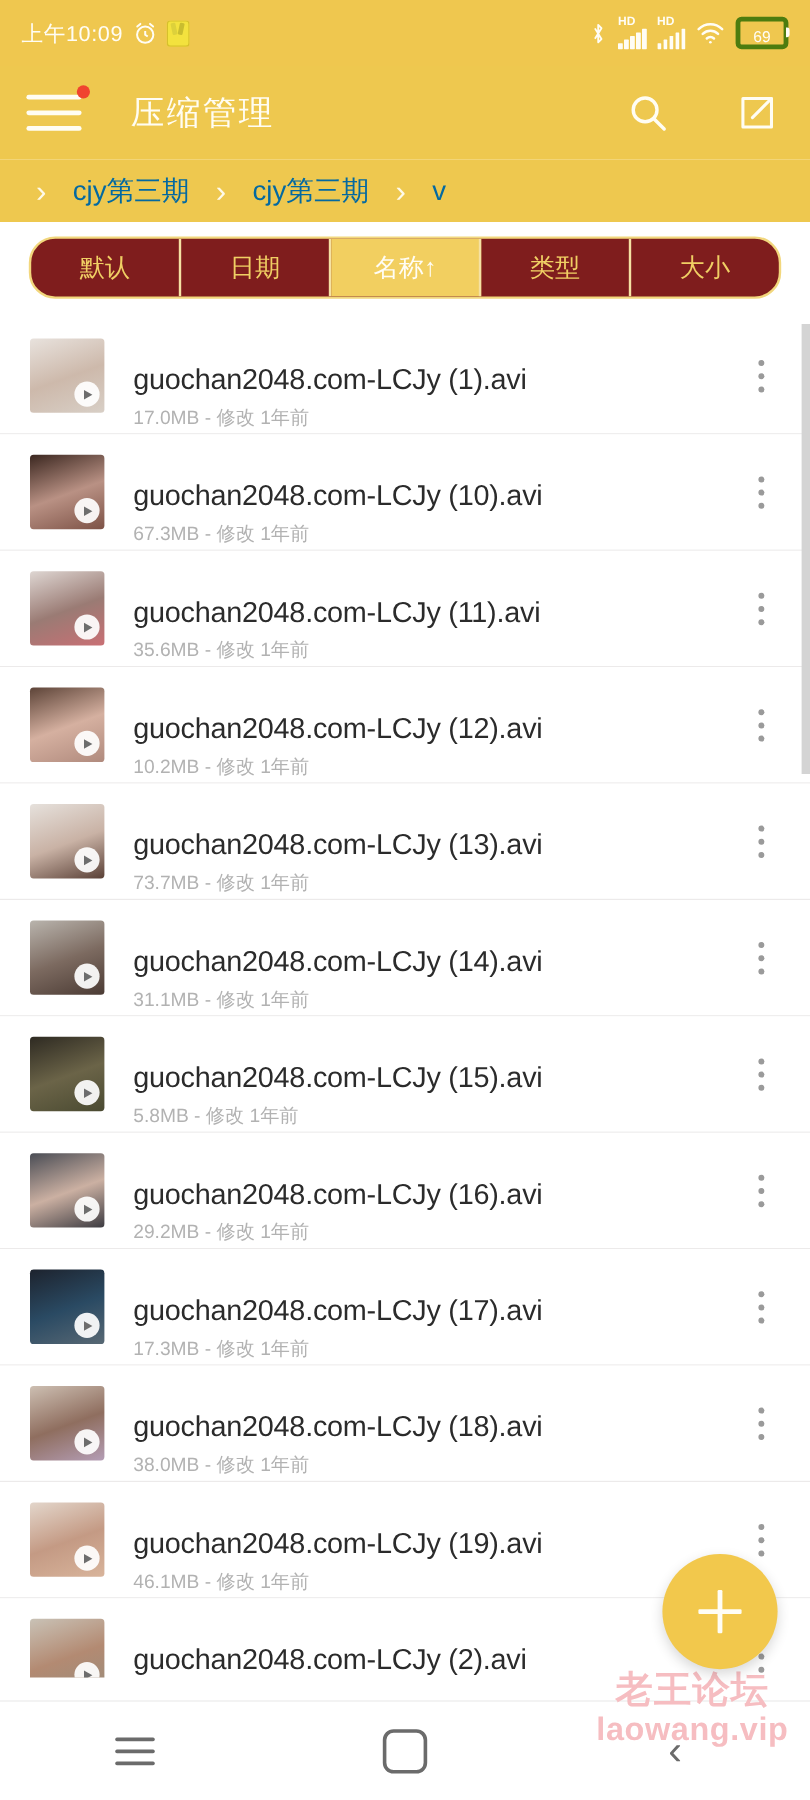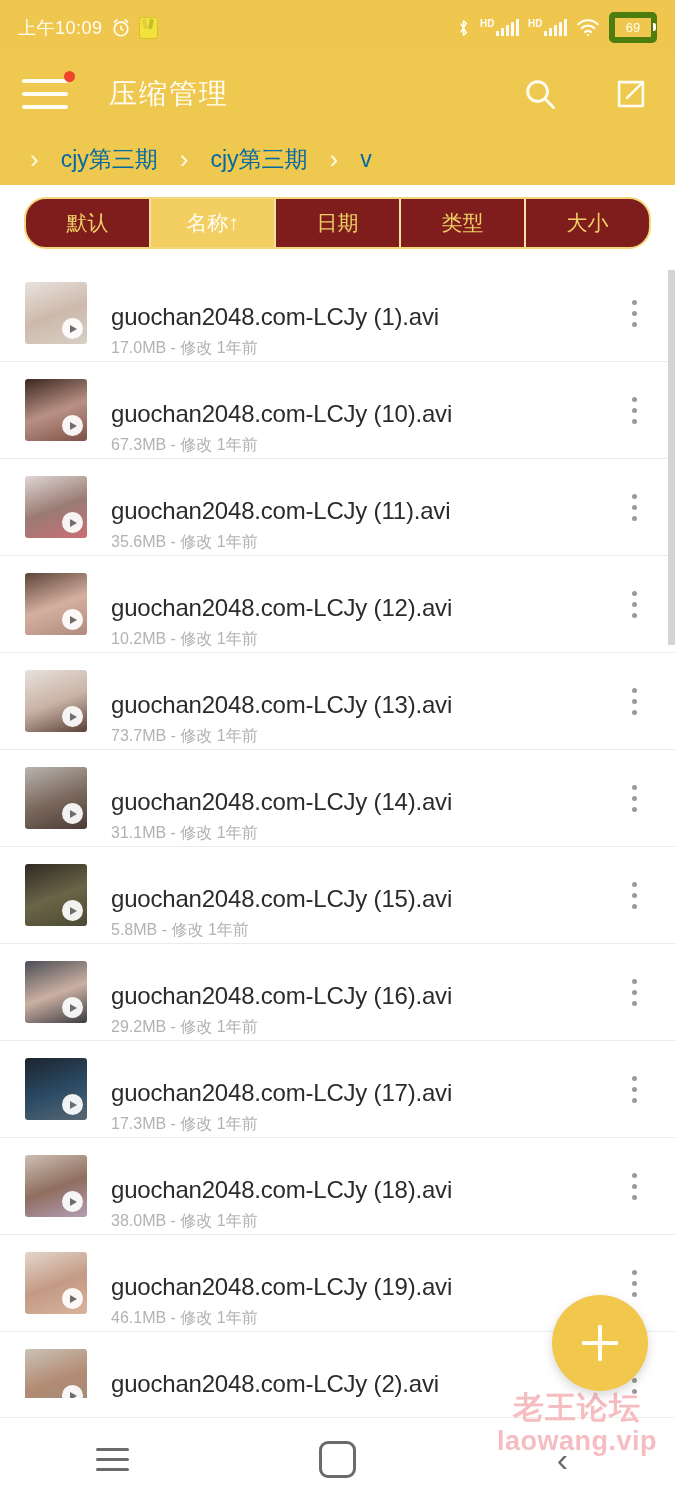--- a/index.html
+++ b/index.html
@@ -33,25 +33,25 @@
     content:"";position:absolute;left:10px;top:2px;width:4px;height:10px;background:#c9bd2f;
     transform:rotate(12deg);border-radius:1px;
   }
   .sig{display:flex;align-items:flex-end;gap:1.5px;height:17px;}
   .sig i{display:block;width:3.5px;background:#fffdf6;border-radius:.5px;}
   .sig i:nth-child(1){height:5px;}
   .sig i:nth-child(2){height:8px;}
   .sig i:nth-child(3){height:11px;}
   .sig i:nth-child(4){height:14px;}
   .sig i:nth-child(5){height:17px;}
-  .hdwrap{display:flex;align-items:flex-start;gap:1px;}
+  .hdwrap{display:flex;align-items:flex-start;gap:1px;flex-direction:column;}
   .hdtxt{font-size:10px;font-weight:bold;line-height:9px;color:#fffdf6;}
   .batt{
-    width:36px;height:19px;border:6px solid #4d7c0f;border-radius:5px;
-    display:flex;align-items:center;justify-content:center;position:relative;
+    width:36px;height:19px;border:4px solid #4d7c0f;border-radius:5px;
+    display:flex;align-items:flex-end;justify-content:center;position:relative;
   }
   .batt span{font-size:13px;color:#fffdf6;line-height:1;}
   .batt::after{
     content:"";position:absolute;right:-5px;top:5px;width:3px;height:8px;
     background:#fffdf6;border-radius:0 2px 2px 0;
   }
 
   
   .appbar{height:78px;background:#eec84f;display:flex;align-items:center;padding:0 22px;box-sizing:border-box;}
   .hamb{position:relative;width:52px;height:40px;display:flex;flex-direction:column;justify-content:center;gap:9px;cursor:pointer;}
@@ -232,22 +232,22 @@
     <span class="crumb">cjy第三期</span>
     <span class="crumb-sep">›</span>
     <span class="crumb">cjy第三期</span>
     <span class="crumb-sep">›</span>
     <span class="crumb">v</span>
   </div>
 
   <div class="sortwrap">
     <div class="sortbar">
       <div class="sortitem">默认</div>
+      <div class="sortitem">日期</div>
       <div class="sortitem active">名称↑</div>
-      <div class="sortitem">日期</div>
       <div class="sortitem">类型</div>
       <div class="sortitem">大小</div>
     </div>
   </div>
 
   <div class="listwrap">
     <div id="rows">
         <div class="row">
           <div class="thumb" style="background: linear-gradient(160deg, rgb(232, 226, 221) 0%, rgb(205, 185, 171) 52%, rgb(216, 207, 198) 100%);">
             <div class="play"></div>

